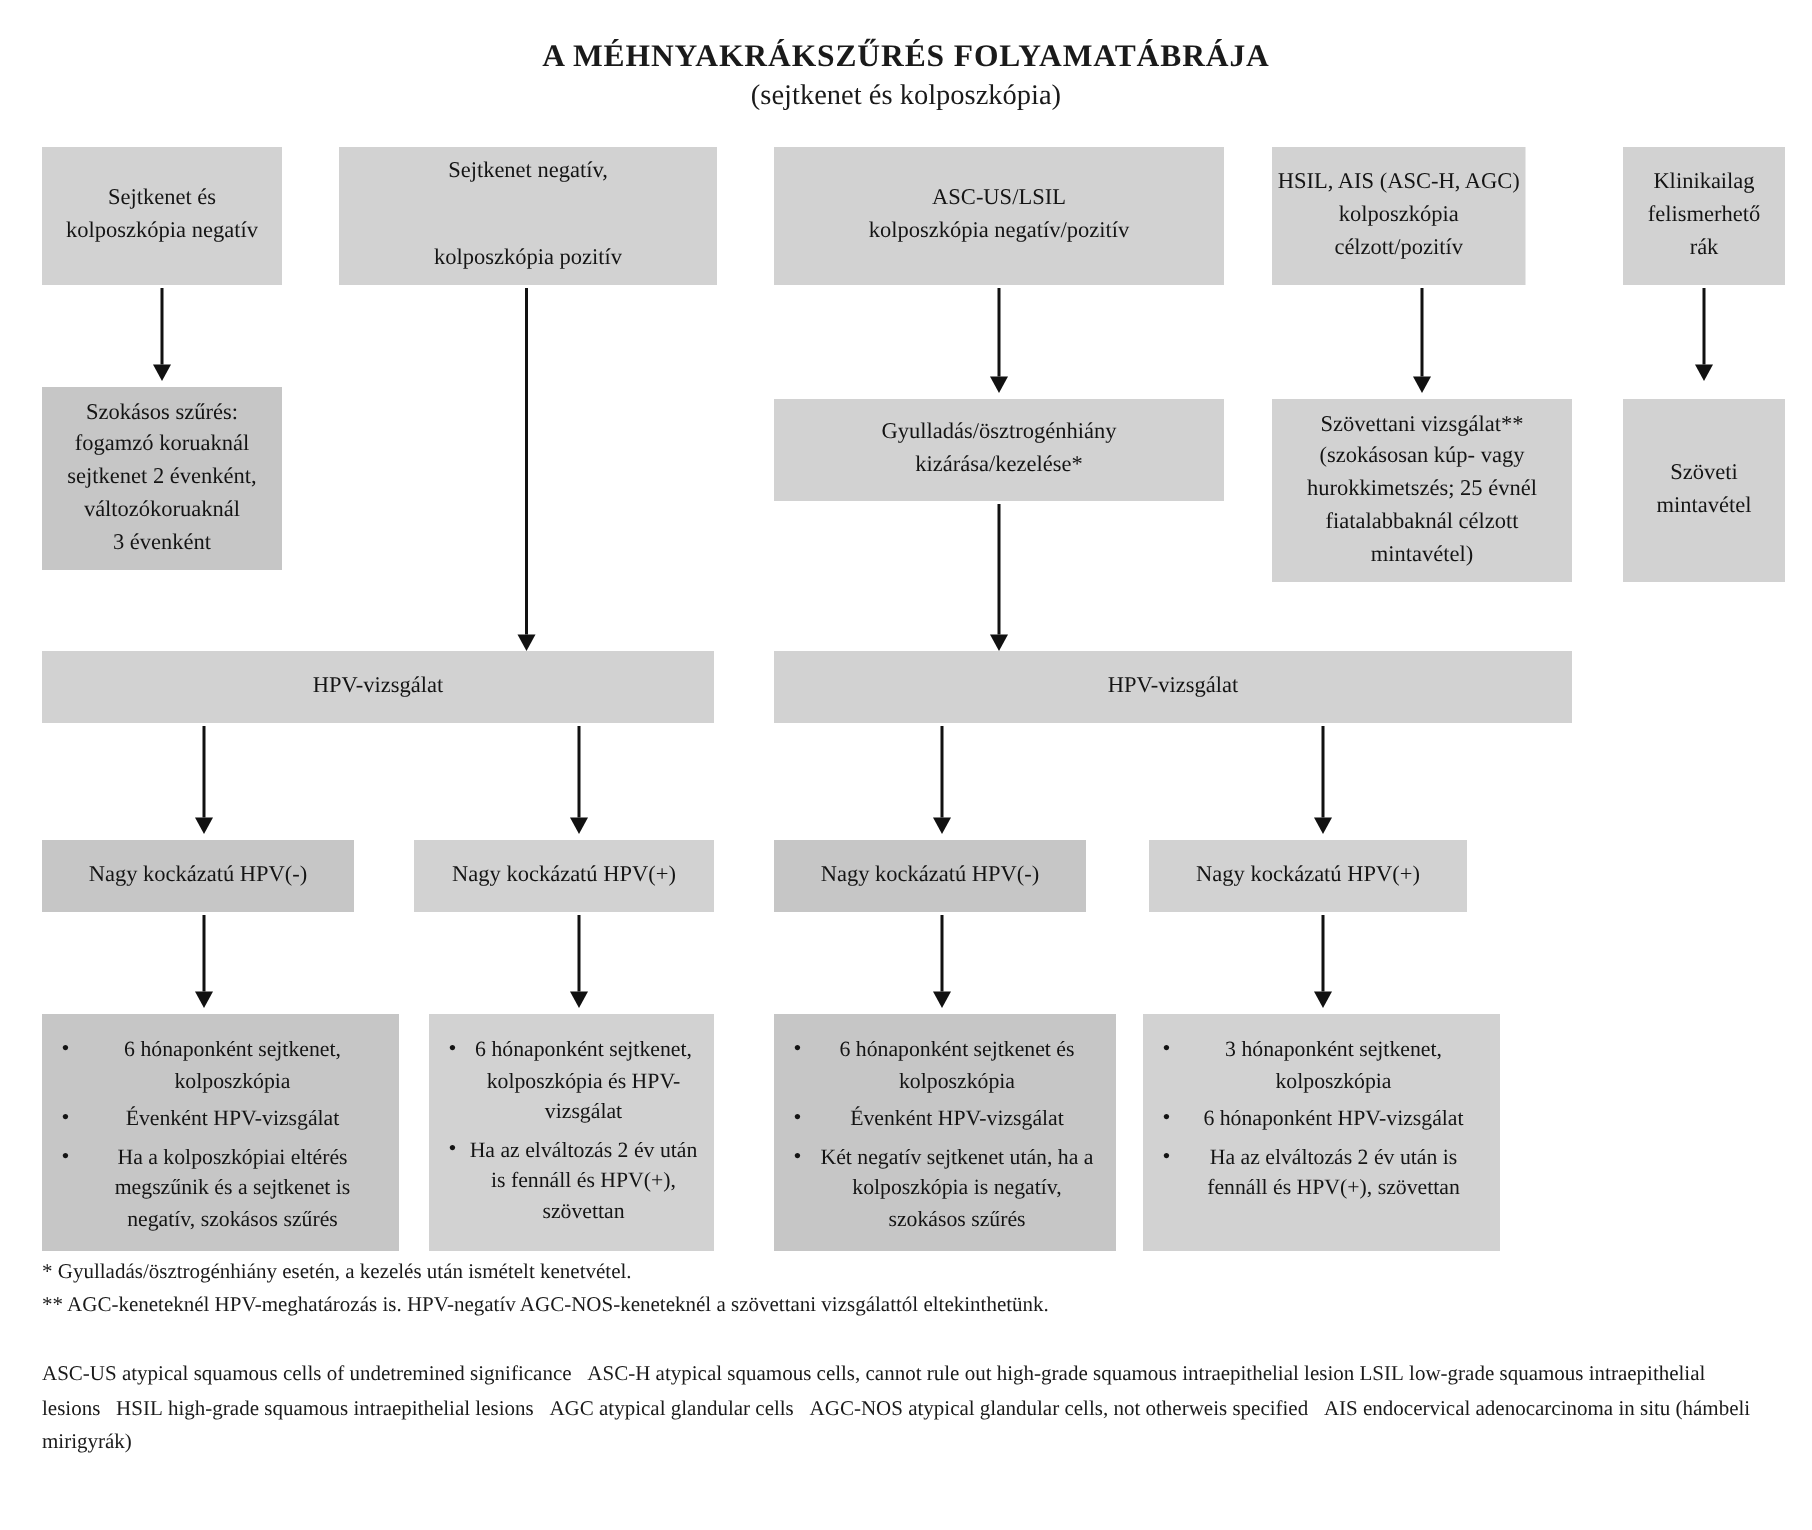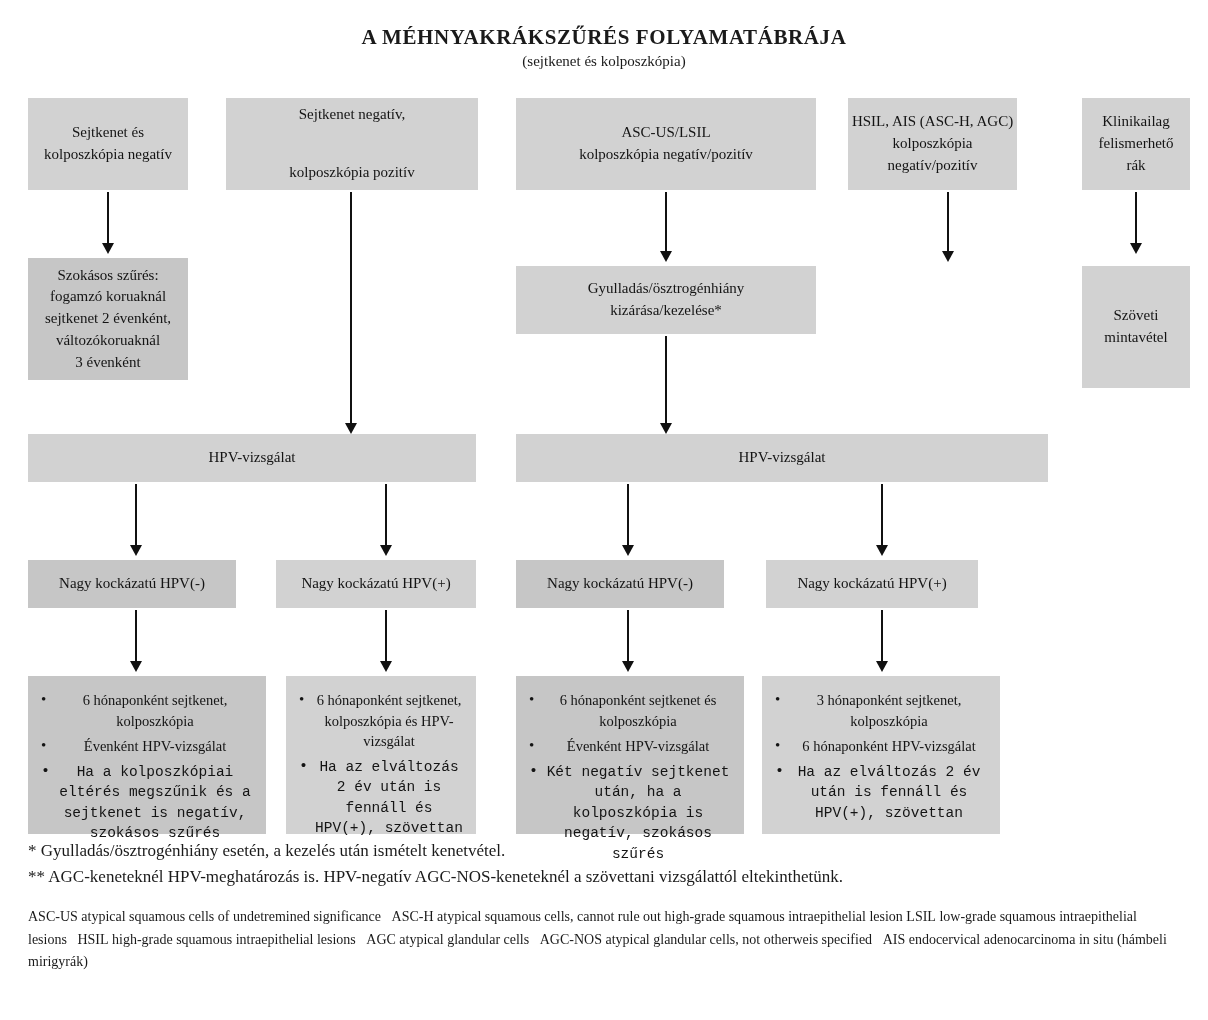--- a/index.html
+++ b/index.html
@@ -30,21 +30,21 @@
     width: 1208px;
     text-align: center;
   }
   .title-main {
     font-size: 21px;
     font-weight: bold;
     letter-spacing: 0.6px;
     line-height: 1.25;
   }
   .title-sub {
-    font-size: 15px;
+    font-size: 19px;
     font-weight: normal;
     line-height: 1.3;
     margin-top: 2px;
   }
 
   
   .node {
     position: absolute;
     background: #d2d2d2;
     box-sizing: border-box;
@@ -74,21 +74,21 @@
     padding: 0;
     width: 100%;
   }
   .node.bullets li {
     position: relative;
     padding-left: 14px;
     margin-bottom: 5px;
     font-size: 14.5px;
     line-height: 1.42;
   }
-  .node.bullets li:last-child { margin-bottom: 16px; font-family: Liberation Mono, monospace; }
+  .node.bullets li:last-child { margin-bottom: 16px; }
   .node.bullets li::before {
     content: "\2022";
     position: absolute;
     left: 1px;
     top: -1px;
     font-size: 15px;
   }
 
   
   .arrow {
@@ -112,21 +112,21 @@
     border-right: 6px solid transparent;
     border-top: 11px solid #111111;
   }
 
   
   .footnotes {
     position: absolute;
     left: 28px;
     top: 838px;
     width: 1160px;
-    font-size: 17px;
+    font-size: 14px;
     line-height: 1.55;
   }
   .footnotes .fn { white-space: nowrap; }
 
   .legend {
     position: absolute;
     left: 28px;
     top: 906px;
     width: 1162px;
     font-size: 14px;
@@ -156,21 +156,21 @@
   </div>
 
   <div class="node" style="left:516px; top:98px; width:300px; height:92px;">
     <span class="line">ASC-US/LSIL</span>
     <span class="line">kolposzkópia negatív/pozitív</span>
   </div>
 
   <div class="node" style="left:848px; top:98px; width:169px; height:92px;">
     <span class="line">HSIL, AIS (ASC-H, AGC)</span>
     <span class="line">kolposzkópia</span>
-    <span class="line">negatív/pozitív</span>
+    <span class="line">célzott/pozitív</span>
   </div>
 
   <div class="node" style="left:1082px; top:98px; width:108px; height:92px;text-align:right;">
     <span class="line">Klinikailag</span>
     <span class="line">felismerhető</span>
     <span class="line">rák</span>
   </div>
 
   <div class="arrow" style="left:100px; top:192px; height:62px;">
     <div class="shaft" style="height:51px;"></div>
@@ -203,20 +203,27 @@
     <span class="line">sejtkenet 2 évenként,</span>
     <span class="line">változókoruaknál</span>
     <span class="line">3 évenként</span>
   </div>
 
   <div class="node" style="left:516px; top:266px; width:300px; height:68px;">
     <span class="line">Gyulladás/ösztrogénhiány</span>
     <span class="line">kizárása/kezelése*</span>
   </div>
 
+  <div class="node" style="left:848px; top:266px; width:200px; height:122px;">
+    <span class="line">Szövettani vizsgálat**</span>
+    <span class="line">(szokásosan kúp- vagy</span>
+    <span class="line">hurokkimetszés; 25 évnél</span>
+    <span class="line">fiatalabbaknál célzott</span>
+    <span class="line">mintavétel)</span>
+  </div>
 
   <div class="node" style="left:1082px; top:266px; width:108px; height:122px;">
     <span class="line">Szöveti</span>
     <span class="line">mintavétel</span>
   </div>
 
   <div class="arrow" style="left:658px; top:336px; height:98px;">
     <div class="shaft" style="height:87px;"></div>
       <div class="head"></div>
   </div>

